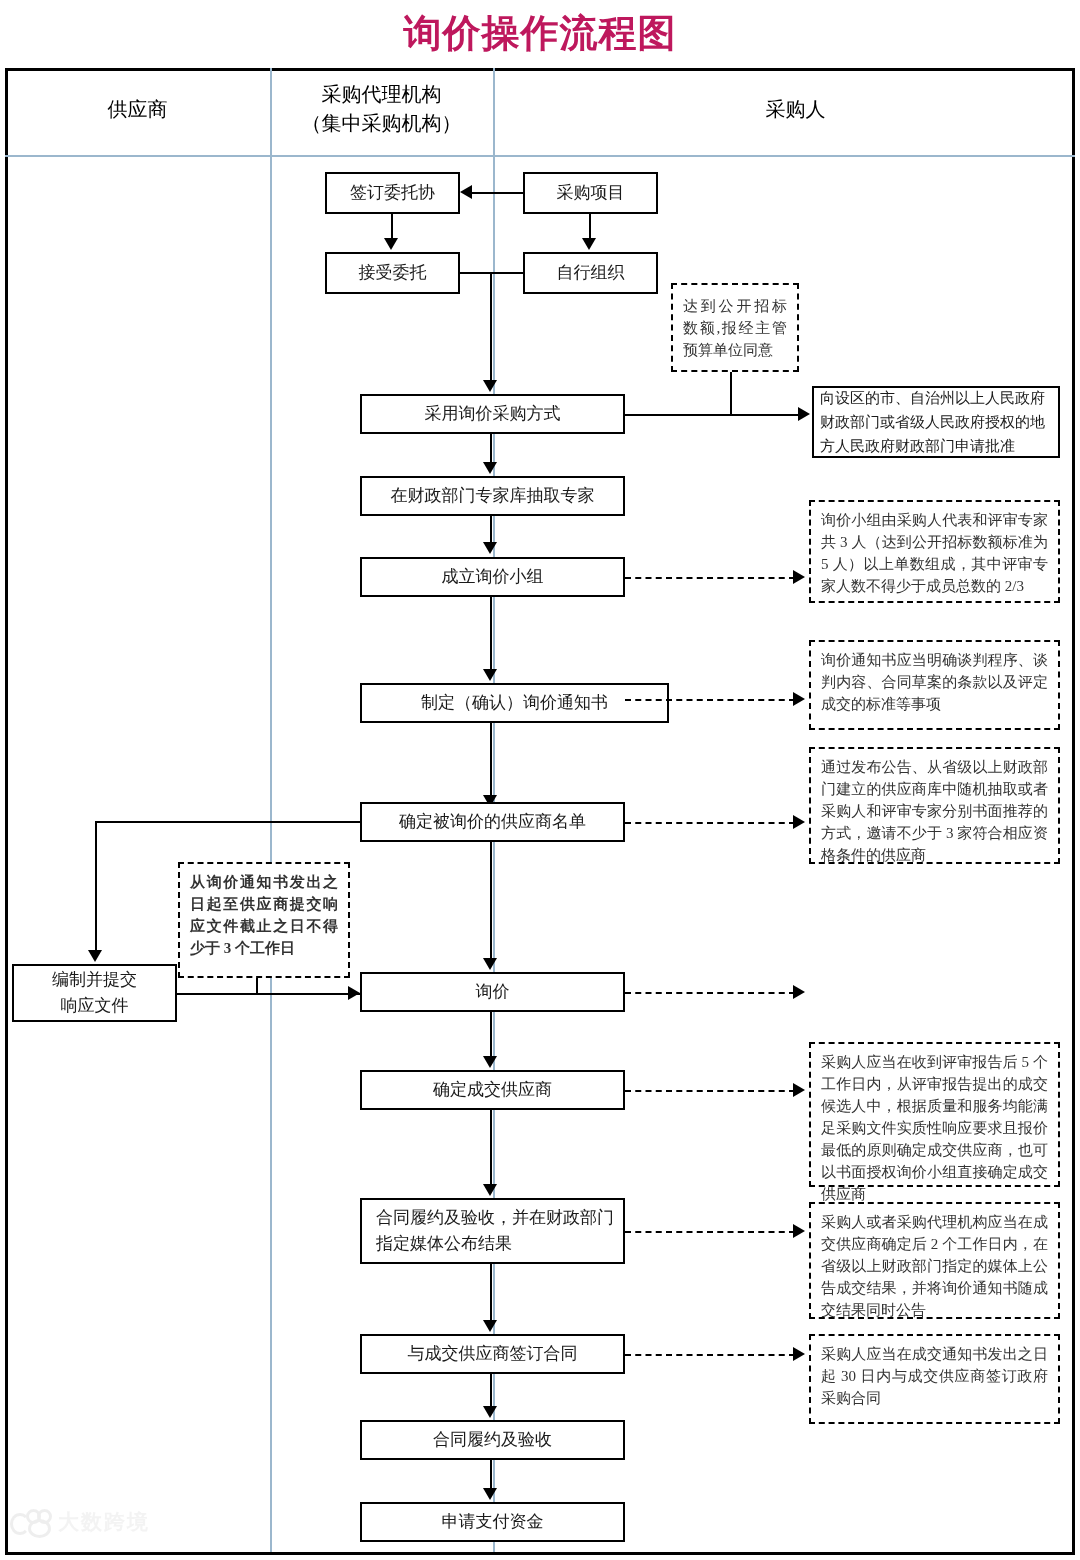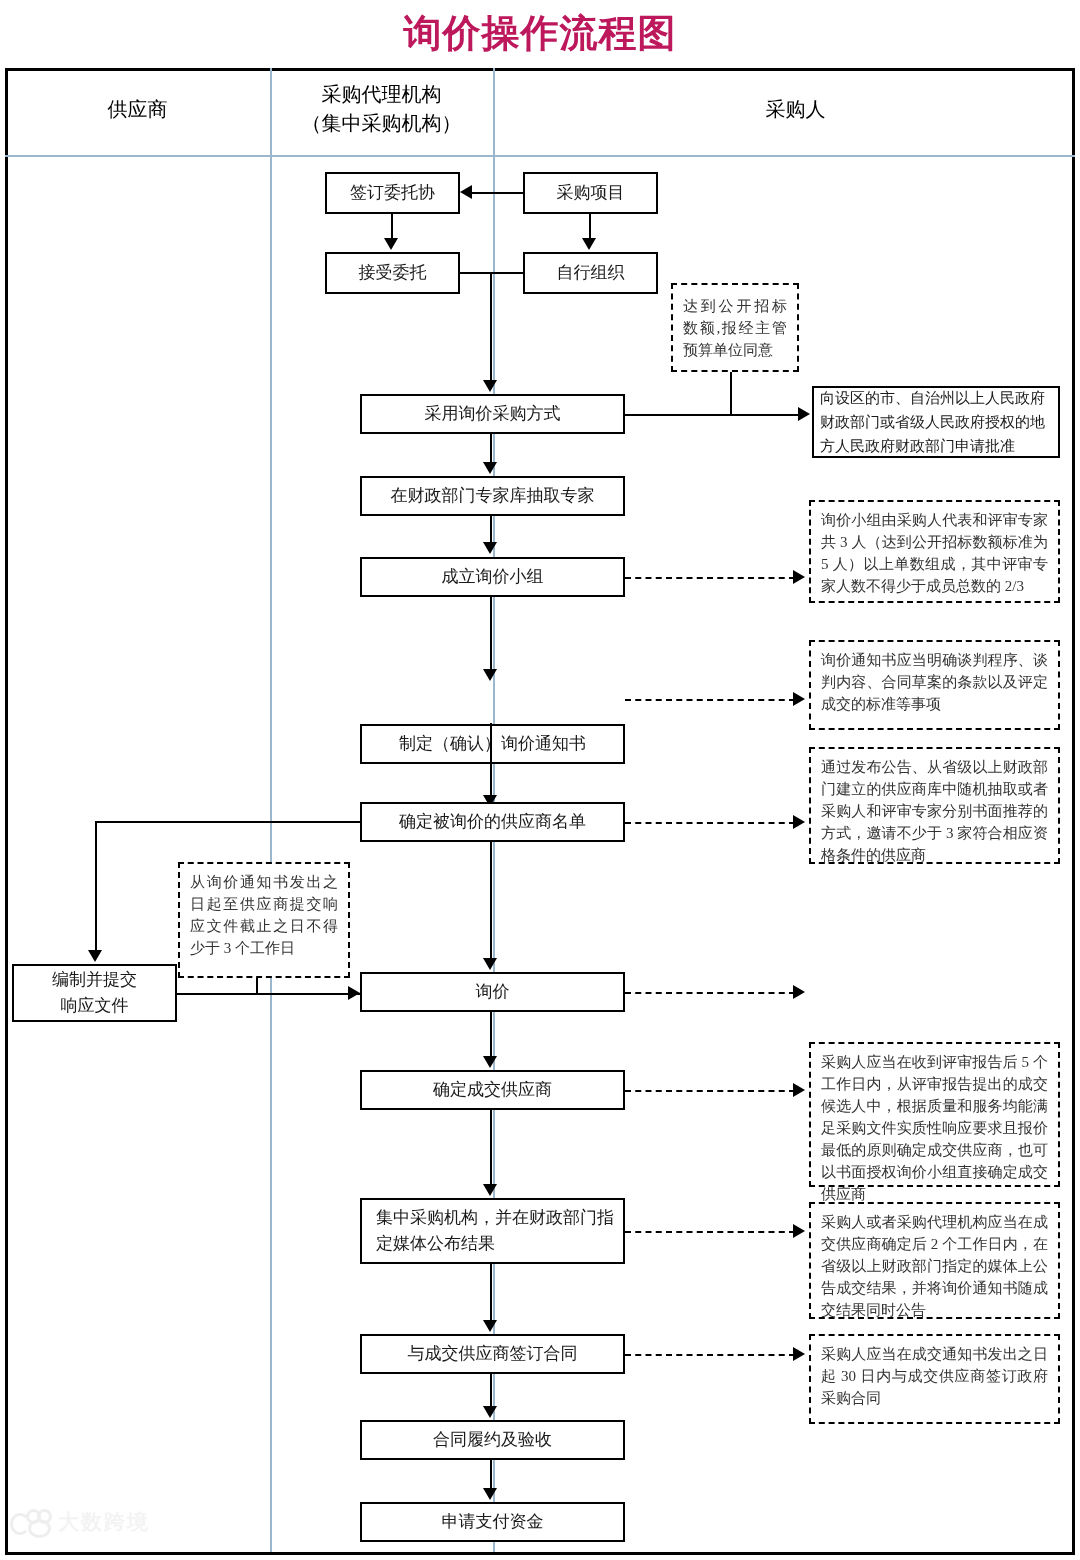--- a/index.html
+++ b/index.html
@@ -112,63 +112,63 @@
 
   <div class="ln-v" style="left:490px;top:516px;height:28px;"></div>
   <div class="arw-d" style="left:483px;top:542px;"></div>
   <div class="box" style="left:360px;top:557px;width:265px;height:40px;">成立询价小组</div>
   <div class="ln-h d" style="left:625px;top:577px;width:170px;"></div>
   <div class="arw-r" style="left:793px;top:570px;"></div>
   <div class="note" style="left:809px;top:500px;width:251px;height:103px;">询价小组由采购人代表和评审专家共 3 人（达到公开招标数额标准为 5 人）以上单数组成，其中评审专家人数不得少于成员总数的 2/3</div>
 
   <div class="ln-v" style="left:490px;top:597px;height:74px;"></div>
   <div class="arw-d" style="left:483px;top:669px;"></div>
-  <div class="box" style="left:360px;top:724px;width:265px;height:40px;">制定（确认）询价通知书</div>
+  <div class="box" style="left:360px;top:683px;width:309px;height:40px;">制定（确认）询价通知书</div>
   <div class="ln-h d" style="left:625px;top:699px;width:170px;"></div>
   <div class="arw-r" style="left:793px;top:692px;"></div>
   <div class="note" style="left:809px;top:640px;width:251px;height:90px;">询价通知书应当明确谈判程序、谈判内容、合同草案的条款以及评定成交的标准等事项</div>
 
   <div class="ln-v" style="left:490px;top:723px;height:74px;"></div>
   <div class="arw-d" style="left:483px;top:795px;"></div>
   <div class="box" style="left:360px;top:802px;width:265px;height:40px;">确定被询价的供应商名单</div>
   <div class="ln-h d" style="left:625px;top:822px;width:170px;"></div>
   <div class="arw-r" style="left:793px;top:815px;"></div>
   <div class="note" style="left:809px;top:747px;width:251px;height:117px;">通过发布公告、从省级以上财政部门建立的供应商库中随机抽取或者采购人和评审专家分别书面推荐的方式，邀请不少于 3 家符合相应资格条件的供应商</div>
 
   <div class="ln-h" style="left:95px;top:821px;width:266px;"></div>
   <div class="ln-v" style="left:95px;top:821px;height:132px;"></div>
   <div class="arw-d" style="left:88px;top:950px;"></div>
 
   <div class="box" style="left:12px;top:964px;width:165px;height:58px;flex-direction:column;">
     <span>编制并提交</span>
     <span>响应文件</span>
   </div>
 
-  <div class="note" style="left:178px;top:862px;width:172px;height:116px;">从询价通知书发出之日起至供应商提交响应文件截止之日不得少于 3 个工作日</div>
+  <div class="note" style="left:178px;top:862px;width:172px;height:116px;font-weight:bold;">从询价通知书发出之日起至供应商提交响应文件截止之日不得少于 3 个工作日</div>
   <div class="ln-v" style="left:256px;top:978px;height:15px;"></div>
 
   <div class="ln-h" style="left:177px;top:993px;width:184px;"></div>
   <div class="arw-r" style="left:348px;top:986px;"></div>
 
   <div class="ln-v" style="left:490px;top:842px;height:118px;"></div>
   <div class="arw-d" style="left:483px;top:958px;"></div>
   <div class="box" style="left:360px;top:972px;width:265px;height:40px;">询价</div>
   <div class="ln-h d" style="left:625px;top:992px;width:170px;"></div>
   <div class="arw-r" style="left:793px;top:985px;"></div>
 
   <div class="ln-v" style="left:490px;top:1012px;height:46px;"></div>
   <div class="arw-d" style="left:483px;top:1056px;"></div>
   <div class="box" style="left:360px;top:1070px;width:265px;height:40px;">确定成交供应商</div>
   <div class="ln-h d" style="left:625px;top:1090px;width:170px;"></div>
   <div class="arw-r" style="left:793px;top:1083px;"></div>
   <div class="note" style="left:809px;top:1042px;width:251px;height:145px;">采购人应当在收到评审报告后 5 个工作日内，从评审报告提出的成交候选人中，根据质量和服务均能满足采购文件实质性响应要求且报价最低的原则确定成交供应商，也可以书面授权询价小组直接确定成交供应商</div>
 
   <div class="ln-v" style="left:490px;top:1110px;height:76px;"></div>
   <div class="arw-d" style="left:483px;top:1184px;"></div>
-  <div class="box" style="left:360px;top:1198px;width:265px;height:66px;text-align:left;justify-content:flex-start;padding-left:14px;">集中采购机构，并在财政部门指定媒体公布结果</div>
+  <div class="box" style="left:360px;top:1198px;width:265px;height:66px;text-align:left;justify-content:flex-start;padding-left:14px;">合同履约及验收，并在财政部门指定媒体公布结果</div>
   <div class="ln-h d" style="left:625px;top:1231px;width:170px;"></div>
   <div class="arw-r" style="left:793px;top:1224px;"></div>
   <div class="note" style="left:809px;top:1202px;width:251px;height:117px;">采购人或者采购代理机构应当在成交供应商确定后 2 个工作日内，在省级以上财政部门指定的媒体上公告成交结果，并将询价通知书随成交结果同时公告</div>
 
   <div class="ln-v" style="left:490px;top:1264px;height:58px;"></div>
   <div class="arw-d" style="left:483px;top:1320px;"></div>
   <div class="box" style="left:360px;top:1334px;width:265px;height:40px;">与成交供应商签订合同</div>
   <div class="ln-h d" style="left:625px;top:1354px;width:170px;"></div>
   <div class="arw-r" style="left:793px;top:1347px;"></div>
   <div class="note" style="left:809px;top:1334px;width:251px;height:90px;">采购人应当在成交通知书发出之日起 30 日内与成交供应商签订政府采购合同</div>

